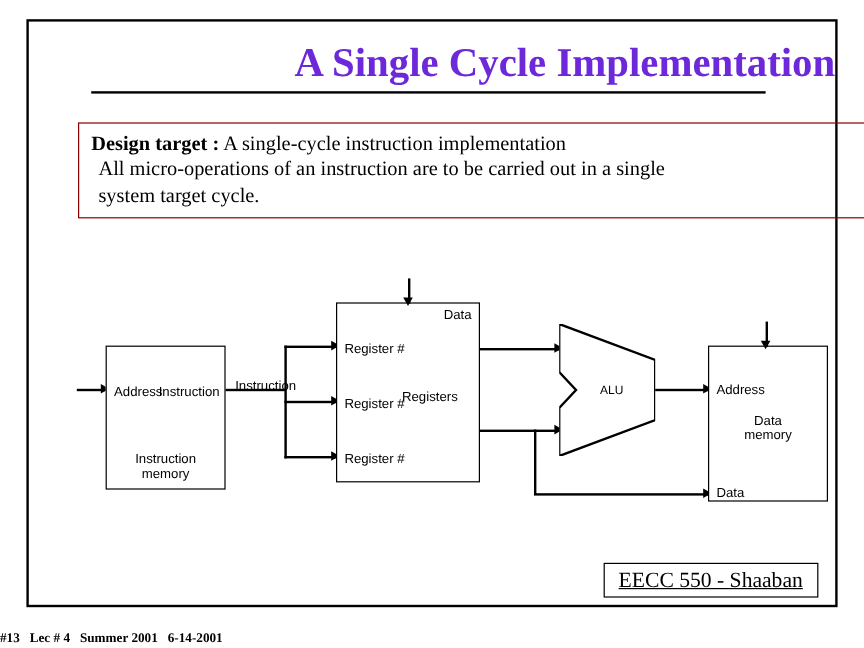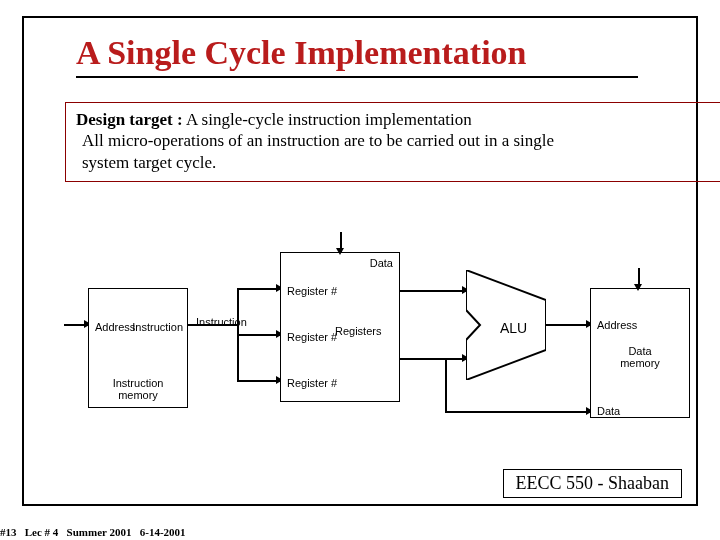--- a/index.html
+++ b/index.html
@@ -19,21 +19,22 @@
     border: 2px solid #000;
     background: #fff;
   }
   .title {
     position: absolute;
     left: 52px;
     top: 16px;
     width: 620px;
     font-size: 34px;
     font-weight: bold;
-    color: #b91c1c;
+    color: #6d28d9;
+    text-align: right;
   }
   .title-underline {
     position: absolute;
     left: 52px;
     top: 58px;
     width: 562px;
     height: 2px;
     background: #000;
   }
   .design-box {
@@ -95,36 +96,36 @@
   
   .regs { left: 250px; top: 28px; width: 120px; height: 150px; }
   .regs .cap { position: absolute; top: 72px; left: 54px; font-size: 11px; }
   
   .alu {
     position: absolute;
     left: 436px; top: 46px;
     width: 80px; height: 110px;
   }
   .alu svg { width: 80px; height: 110px; display:block; }
-  .alu-label { position: absolute; left: 470px; top: 96px; font-size: 14px; }
+  .alu-label { position: absolute; left: 470px; top: 96px; font-size: 10px; }
   
   .dmem { left: 560px; top: 64px; width: 100px; height: 130px; }
   .dmem .cap { position: absolute; top: 56px; width: 100%; text-align: center; font-size: 11px; line-height: 1.1; }
 
   
   .footer-box {
     position: absolute;
     right: 14px;
     bottom: 6px;
     border: 1.5px solid #000;
     padding: 3px 12px;
     font-size: 18px;
     background: #fff;
   }
-  .footer-box .ul { }
+  .footer-box .ul { text-decoration: underline; }
   .sub-footer {
     position: absolute;
     left: 0; right: 0;
     bottom: 2px;
     text-align: left;
     padding-right: 30px;
     font-size: 11px;
     font-family: "Times New Roman", serif;
     font-weight: bold;
   }

